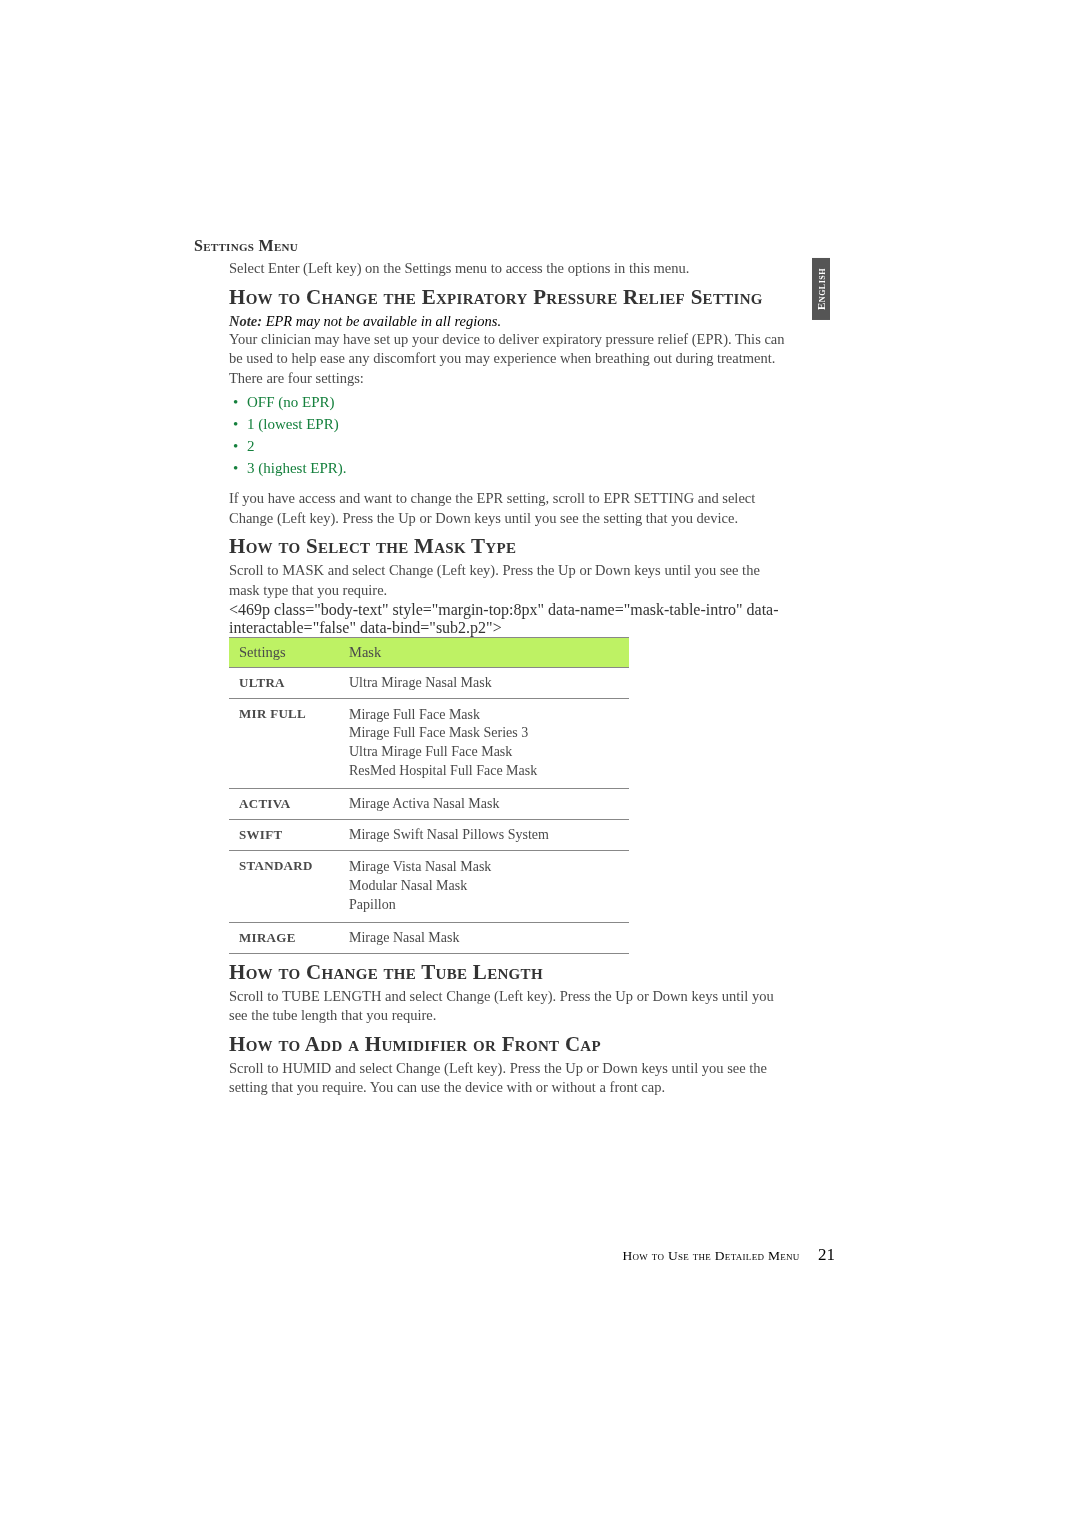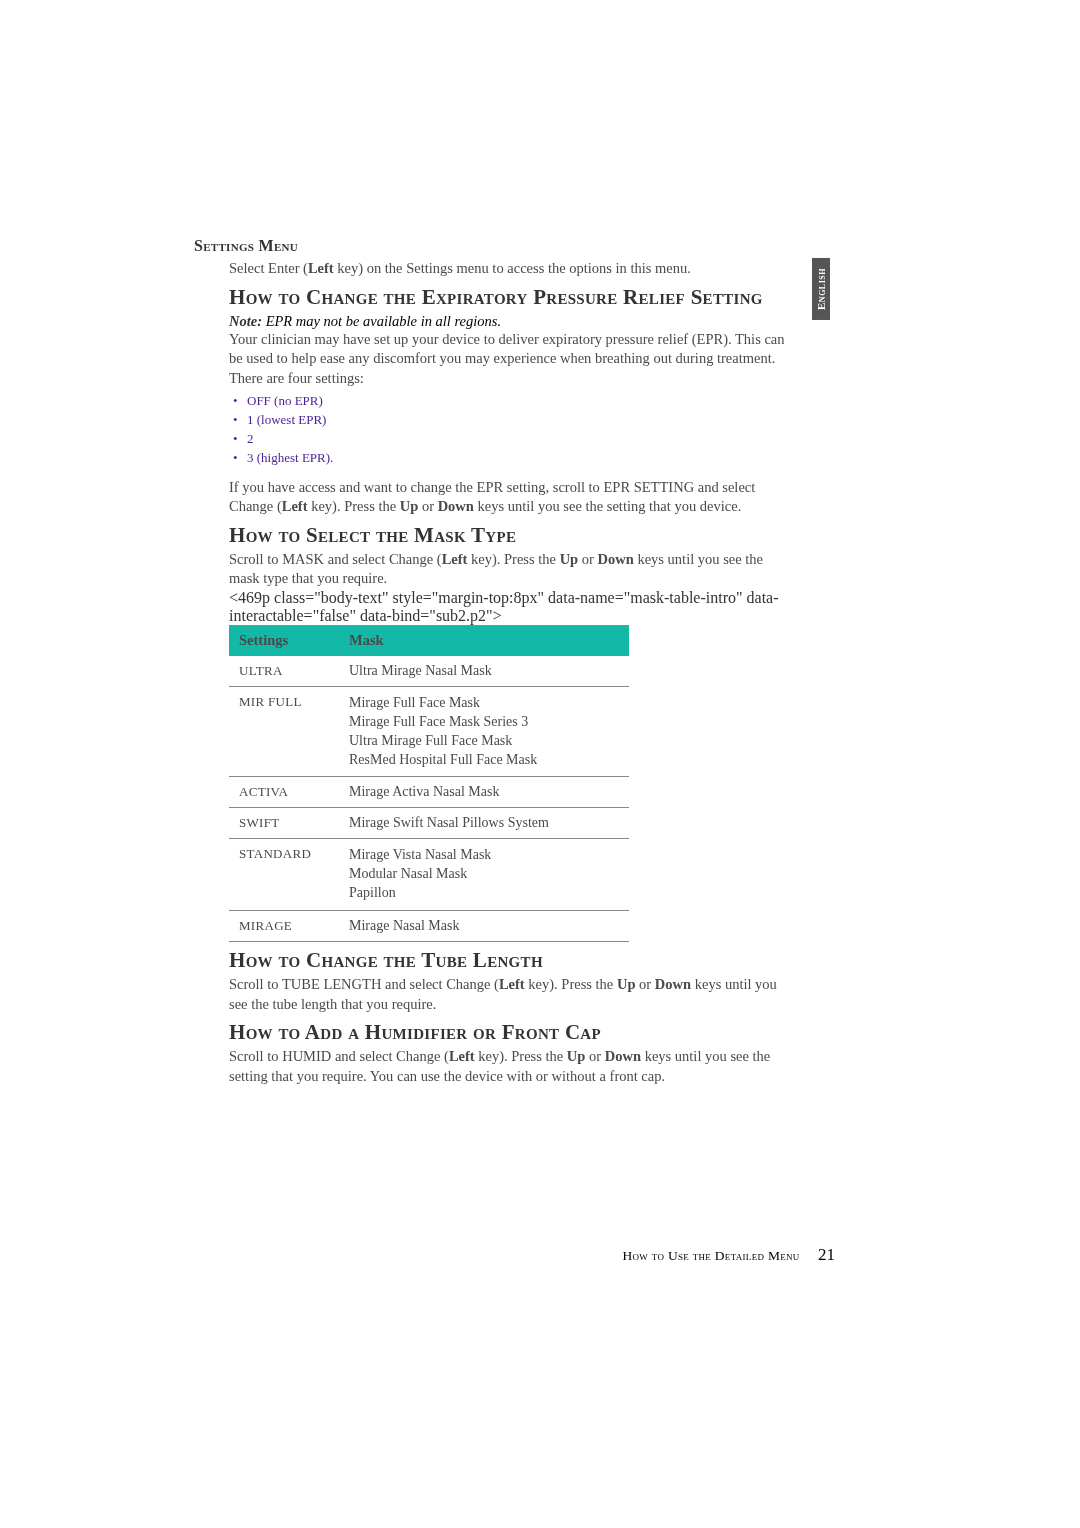--- a/index.html
+++ b/index.html
@@ -61,22 +61,22 @@
     .note-body {
       font-style: italic;
       font-size: 14.5px;
       color: #000000;
     }
     ul.bullets {
       list-style: none;
       margin: 4px 0 10px 0;
     }
     ul.bullets li {
-      font-size: 13px;
-      color: #4c1d95;
+      font-size: 15px;
+      color: #15803d;
       padding-left: 18px;
       position: relative;
       line-height: 1.45;
     }
     ul.bullets li::before {
       content: "•";
       position: absolute;
       left: 4px;
     }
     .table-caption {
@@ -85,54 +85,55 @@
       margin: 8px 0 6px 0;
     }
     table.mask-table {
       border-collapse: collapse;
       width: 400px;
       font-size: 14px;
       color: #4a4a4a;
     }
     table.mask-table th {
       text-align: left;
-      background: #14b8a6;
+      background: #bef264;
       border-top: 1px solid #888;
       border-bottom: 1px solid #888;
       padding: 6px 10px;
-      font-weight: bold;
+      font-weight: normal;
       font-size: 14.5px;
     }
     table.mask-table td {
       border-bottom: 1px solid #888;
       padding: 7px 10px;
       vertical-align: top;
     }
     table.mask-table td.setting-col {
       font-size: 13px;
       letter-spacing: 0.3px;
       width: 110px;
+      font-weight: bold;
     }
     .multi-line span { display: block; line-height: 1.35; }
     .footer {
       position: absolute;
       right: 245px;
       top: 1245px;
       font-size: 13.5px;
       color: #000000;
     }
     .footer-title {
       font-variant: small-caps;
       letter-spacing: 0.3px;
     }
     .footer-num {
       font-size: 17px;
       margin-left: 15px;
     }
-    b { font-weight: bold; }
+    b { font-weight: normal; }
   </style>
 </head>
 <body>
 
 <div class="side-tab">English</div>
 
 <div class="page">
   <div class="h-section">Settings Menu</div>
 
   <div class="indent">

